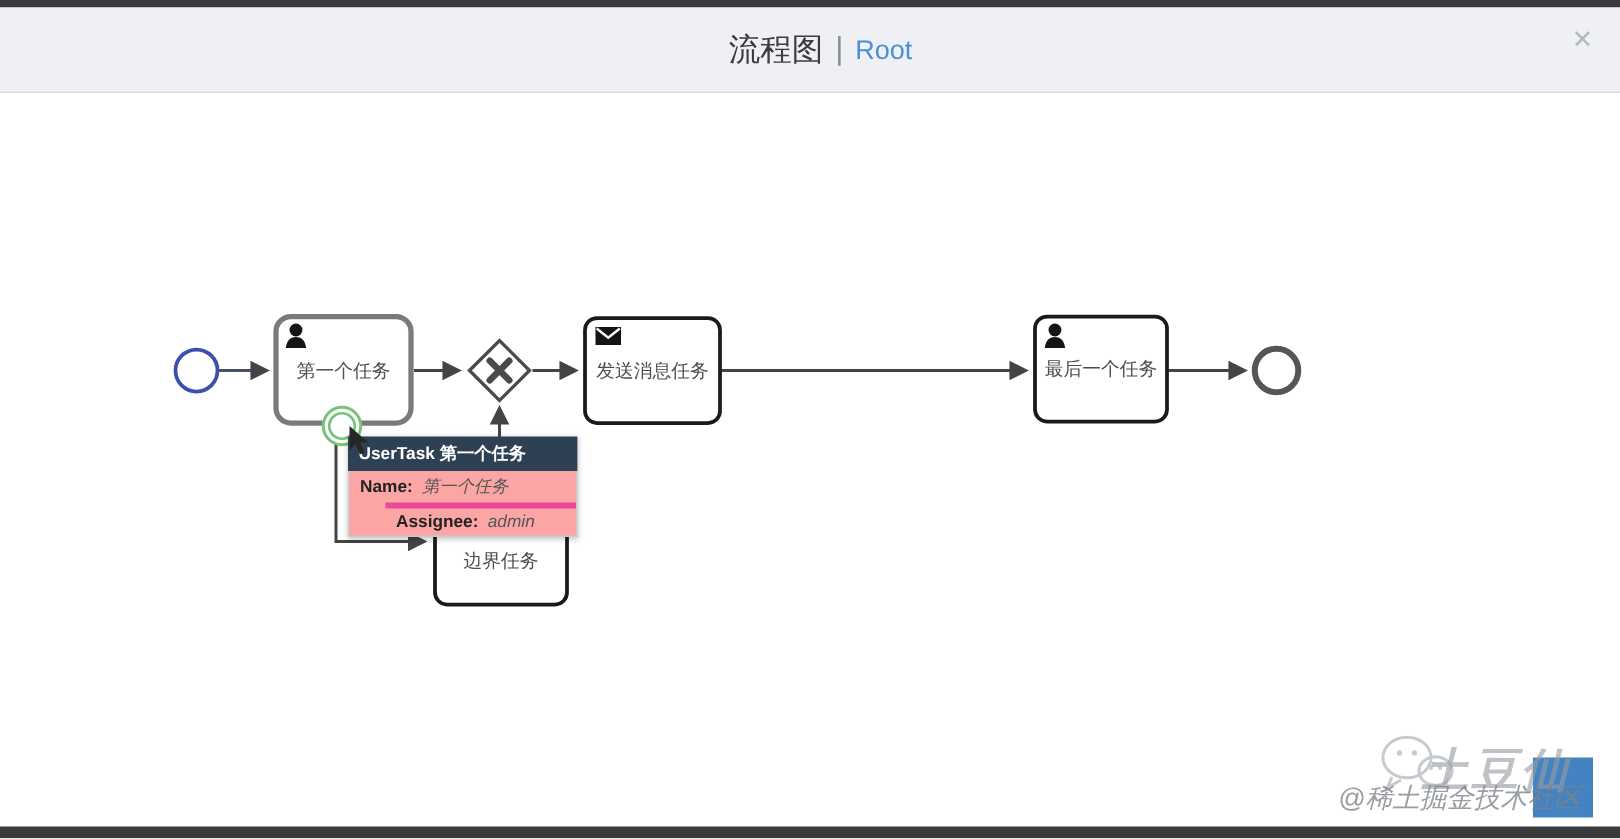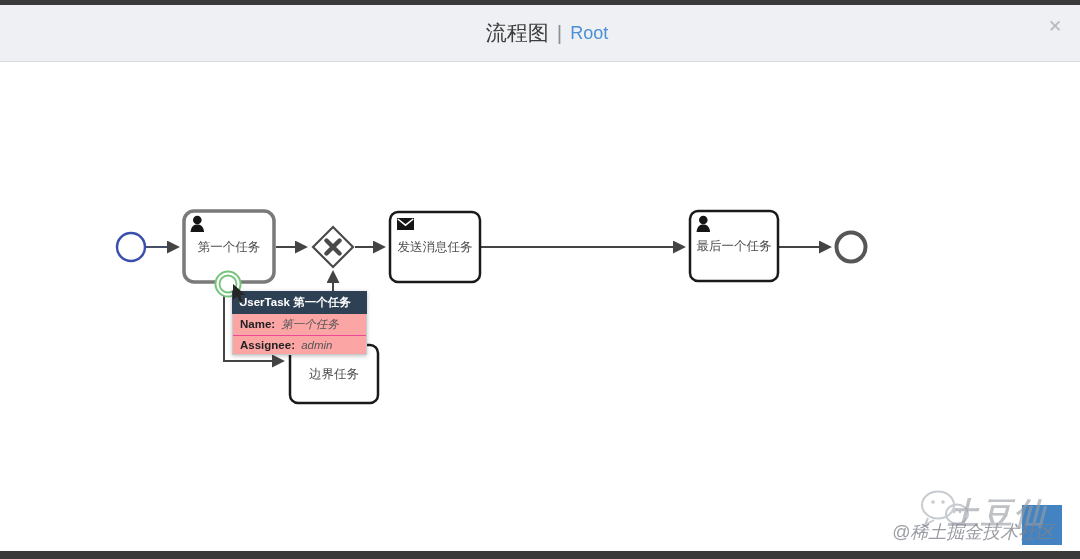--- a/index.html
+++ b/index.html
@@ -11,27 +11,27 @@
           border-bottom:1px solid #d8dbde;box-sizing:border-box;display:flex;align-items:center;justify-content:center;}
   .header-title{margin-left:14px;font-size:21px;color:var(--header_title,#3c3c3c);}
   .header-sep{color:#8a8f96;margin:0 8px;font-size:21px;}
   .header-link{color:var(--header_link,#4a90d9);font-size:18px;}
   .close-btn{position:absolute;right:12px;top:14px;width:26px;height:26px;border:none;background:transparent;
              color:#b5b8bd;font-size:17px;line-height:26px;text-align:center;cursor:pointer;padding:0;}
   .canvas{position:absolute;left:0;top:62px;width:1080px;height:489px;background:#fff;}
   svg text{font-family:"Liberation Sans","DejaVu Sans",sans-serif;}
   .node-label{font-size:12.5px;fill:#4d4d4d;}
   
-  .tooltip{position:absolute;left:232px;top:291px;width:135px;z-index:5;box-sizing:border-box;
+  .tooltip{position:absolute;left:232px;top:291px;width:153px;z-index:5;box-sizing:border-box;
            box-shadow:0 1px 4px rgba(0,0,0,.25);}
   .tooltip-header{background:var(--tooltip_header_bg,#2e4053);color:#fff;font-weight:bold;
                   font-size:11.5px;padding:4px 7px;box-sizing:border-box;white-space:nowrap;}
   .tooltip-body{background:#fca5a5;border:1px solid #c9c9c9;border-top:none;}
   .tooltip-row{padding:3px 7px;font-size:11.5px;white-space:nowrap;}
-  .tooltip-row + .tooltip-row{border-top:1px solid #ec4899;}
+  .tooltip-row + .tooltip-row{border-top:4px solid #ec4899;margin-left:24px;}
   .tooltip-lbl{font-weight:bold;color:#222;}
   .tooltip-val{font-style:italic;color:#555;margin-left:3px;}
   .cursor-layer{position:absolute;left:229px;top:281px;z-index:6;}
   
   .watermark{position:absolute;left:890px;top:485px;width:190px;height:66px;z-index:4;pointer-events:none;}
   .wm-badge{position:absolute;left:132px;top:20px;width:40px;height:40px;background:var(--watermark_blue,#3a7cbe);opacity:.95;}
   .wm-brand{position:absolute;left:58px;top:8px;font-size:31px;font-weight:bold;letter-spacing:2px;
             color:rgba(150,155,161,.62);white-space:nowrap;font-style:italic;}
   .wm-community{position:absolute;left:2px;top:35px;font-size:18px;color:rgba(125,130,137,.78);white-space:nowrap;font-style:italic;}
   .wm-wechat{position:absolute;left:24px;top:2px;}

